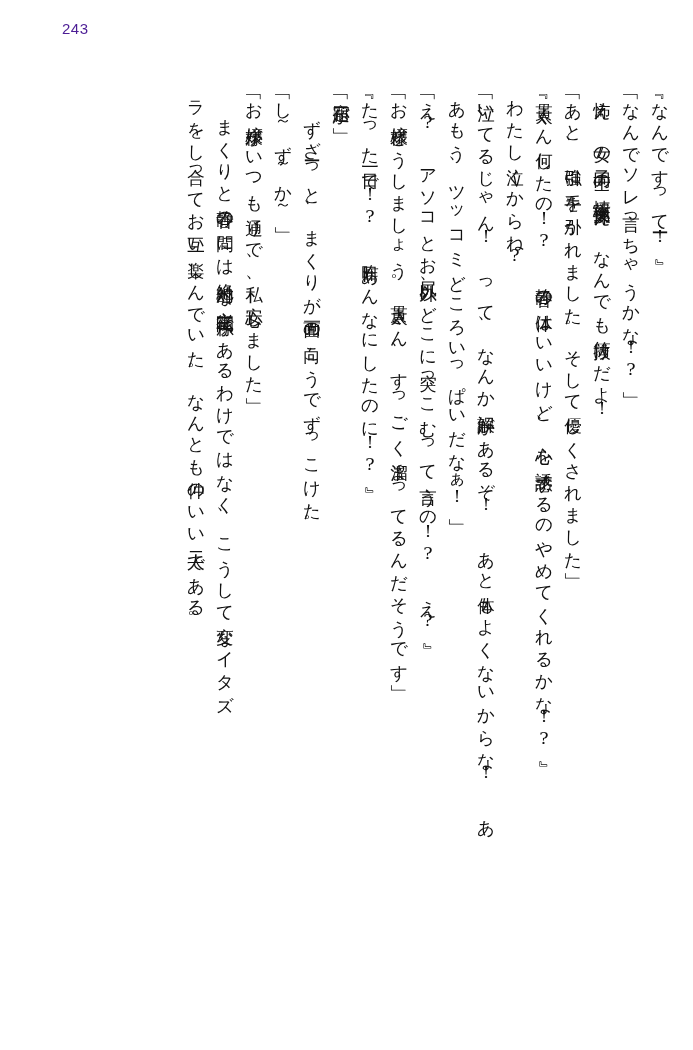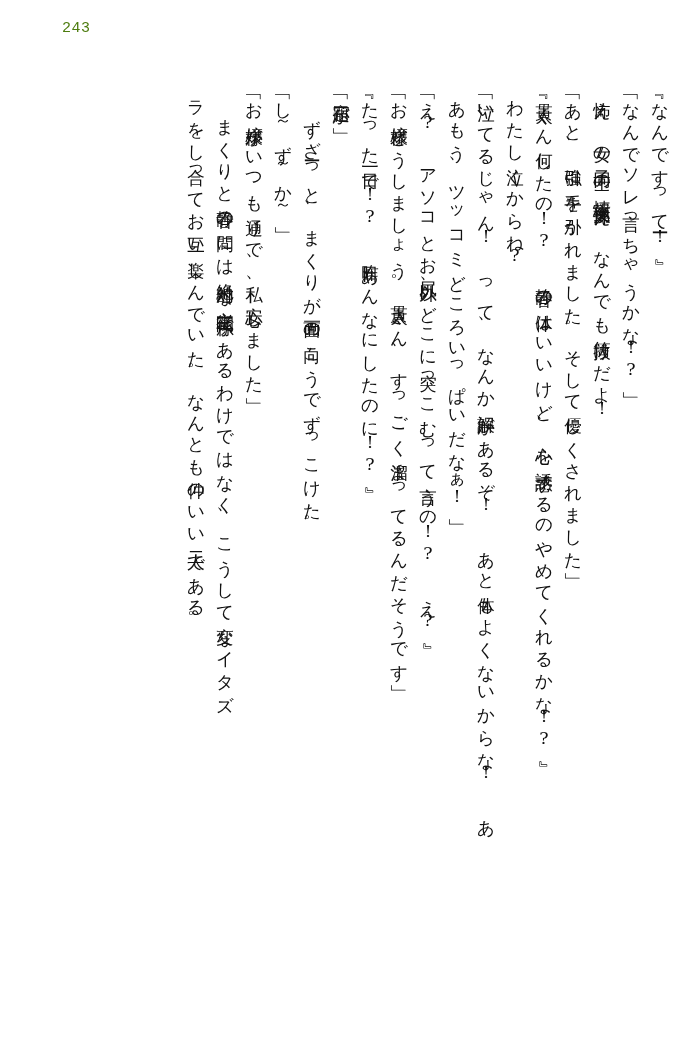--- a/index.html
+++ b/index.html
@@ -15,23 +15,23 @@
     width: 693px;
     height: 1050px;
     background: #ffffff;
     overflow: hidden;
   }
   .page-number {
     position: absolute;
     top: 20px;
     left: 62px;
     font-size: 15px;
-    color: #4d7c0f;
+    color: #4c1d95;
     letter-spacing: 0.5px;
-    font-family: Liberation Mono, monospace;
+    font-family: Liberation Sans, sans-serif;
   }
   .text-body {
     position: absolute;
     top: 88px;
     left: 28px;
     width: 640px;
     height: 930px;
     display: flex;
     flex-direction: row-reverse;
     justify-content: flex-start;

